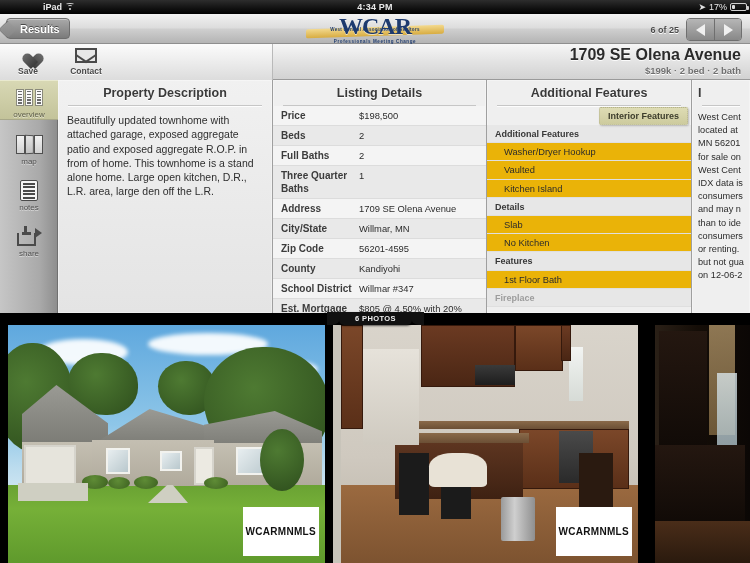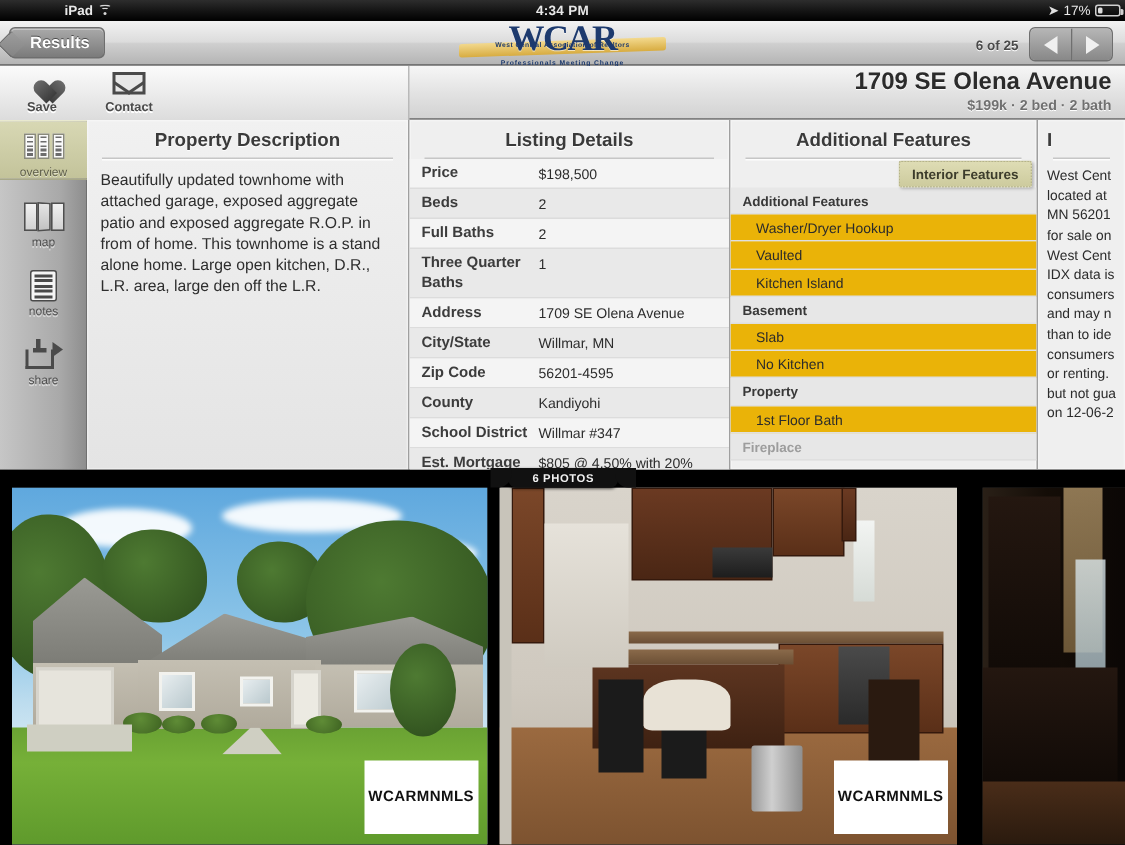--- a/index.html
+++ b/index.html
@@ -408,24 +408,24 @@
 
     <div class="panel panel-3">
       <div class="panel-title">Additional Features</div>
       <div class="panel-rule"></div>
       <div class="feat-tab">Interior Features</div>
       <div class="feat-list" id="feature-rows">
           <div class="feat-row group">Additional Features</div>
           <div class="feat-row item">Washer/Dryer Hookup</div>
           <div class="feat-row item">Vaulted</div>
           <div class="feat-row item">Kitchen Island</div>
-          <div class="feat-row group">Basement</div>
+          <div class="feat-row group">Details</div>
           <div class="feat-row item">Slab</div>
           <div class="feat-row item">No Kitchen</div>
-          <div class="feat-row group">Property</div>
+          <div class="feat-row group">Features</div>
           <div class="feat-row item">1st Floor Bath</div>
           <div class="feat-row group faded">Fireplace</div>
         </div>
     </div>
 
     <div class="panel panel-4">
       <div class="panel-title">I</div>
       <div class="panel-rule"></div>
       <div class="disc-text" id="disclaimer-lines">
           <div>West Cent</div>

